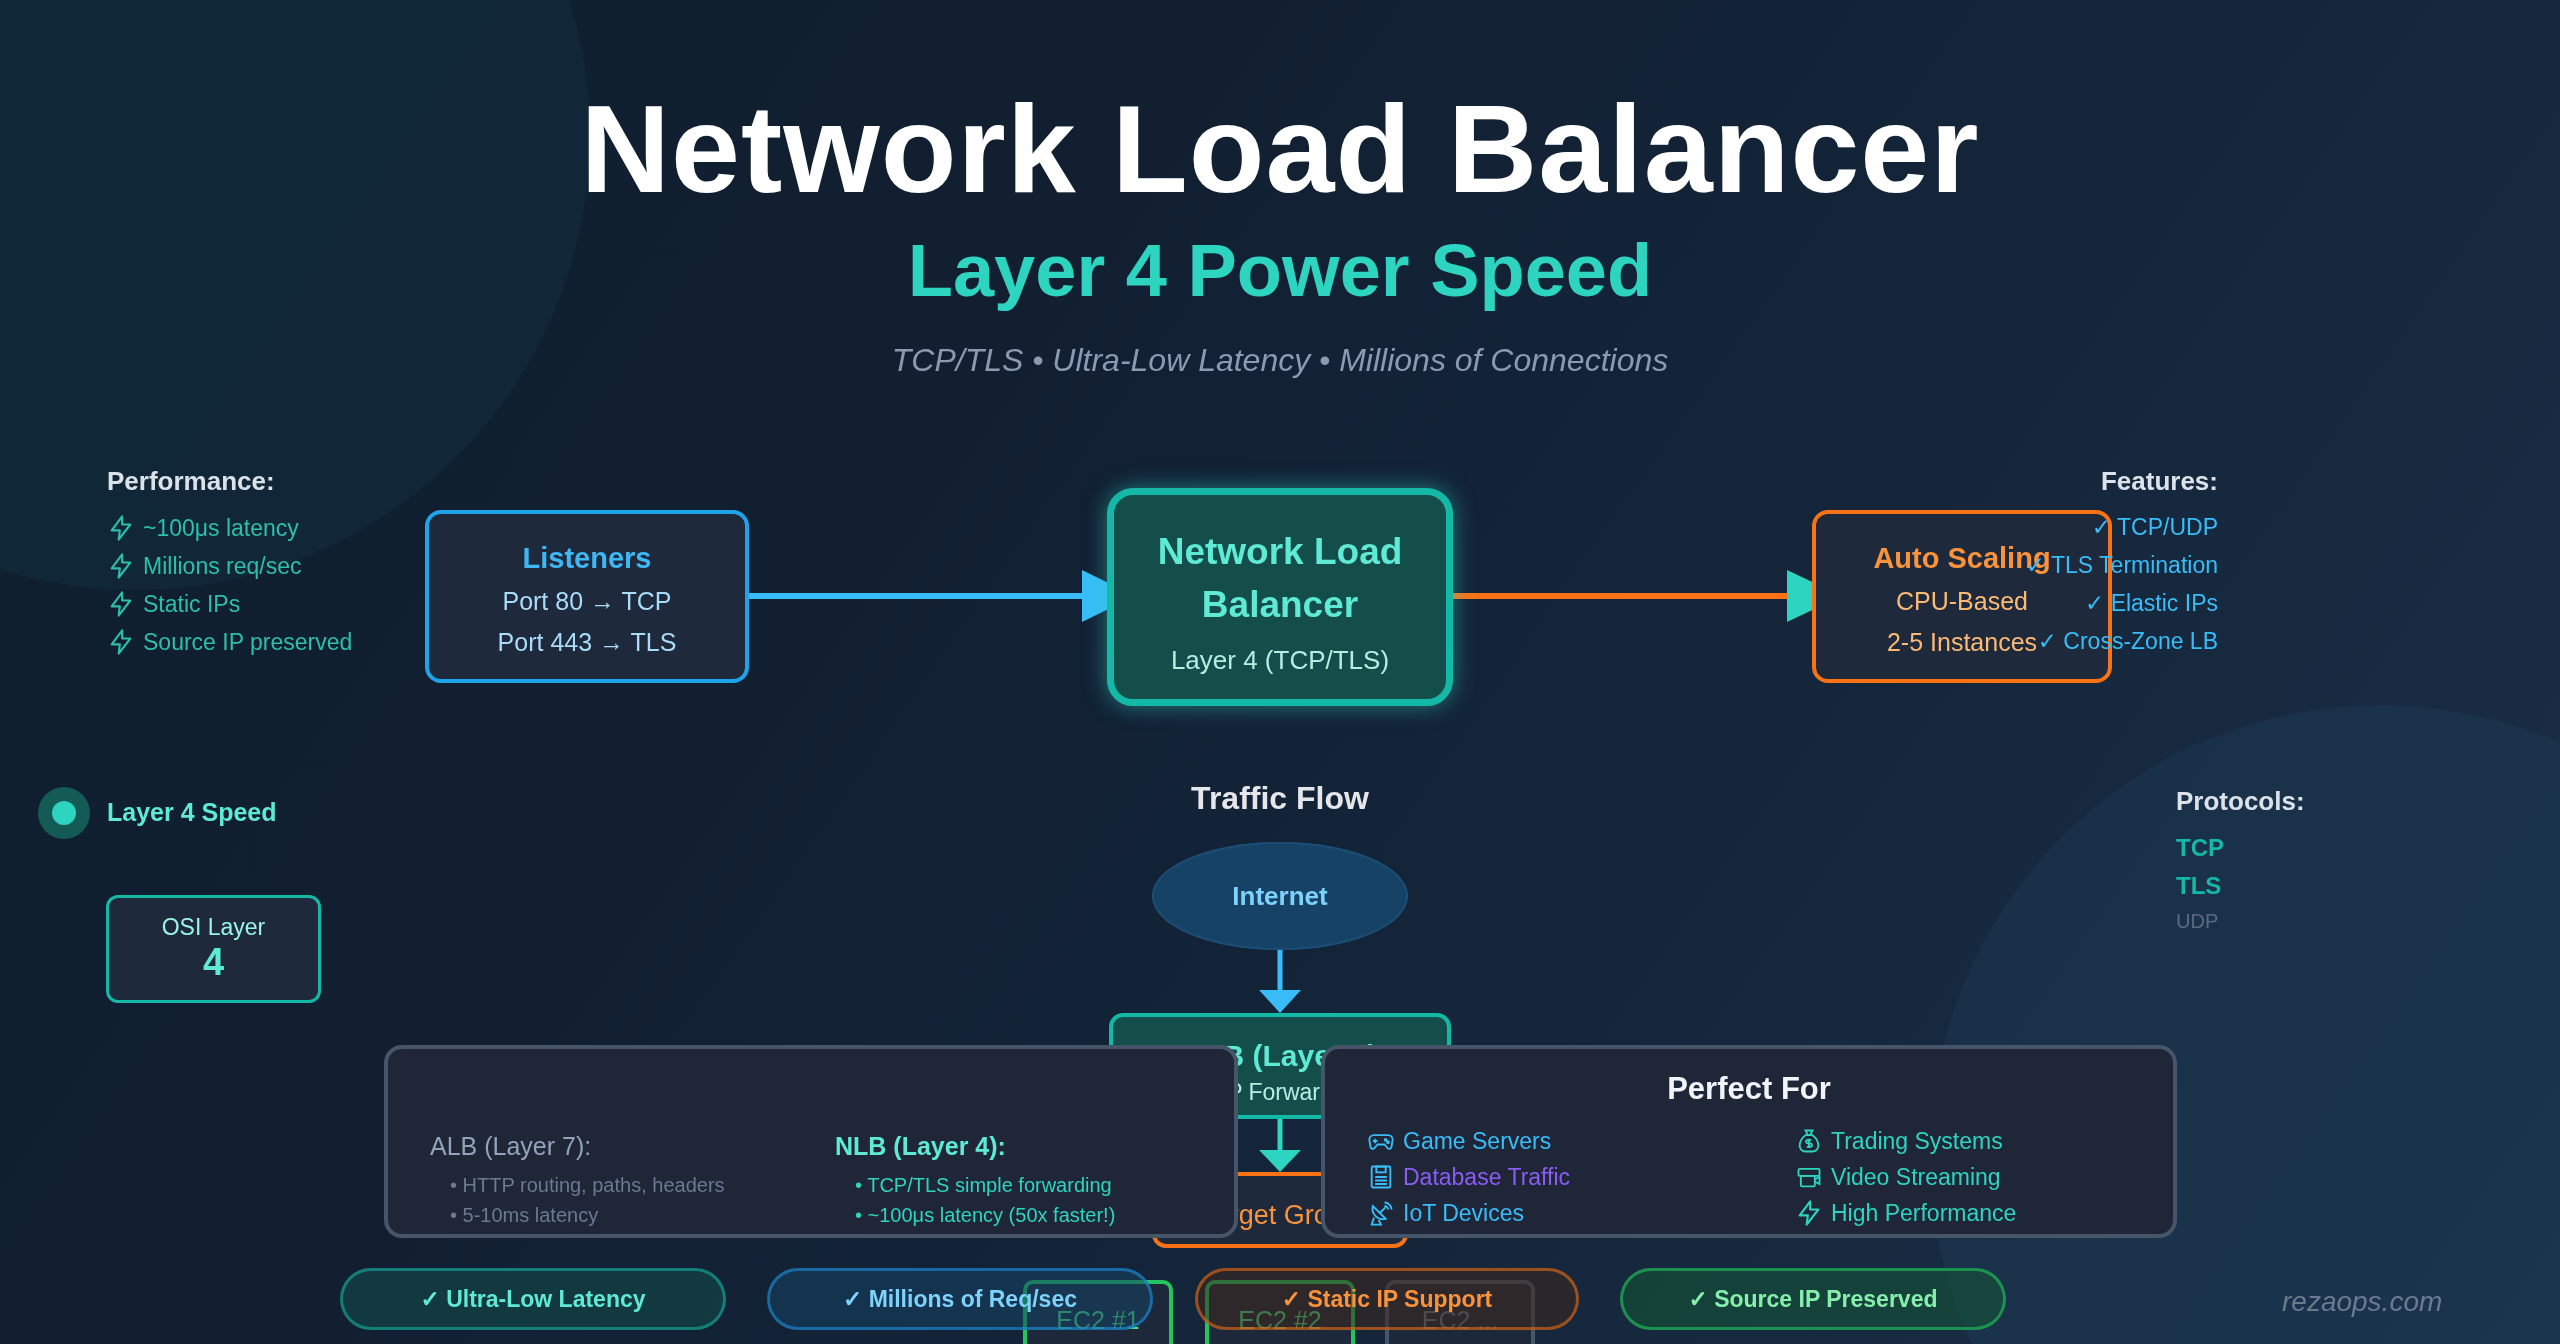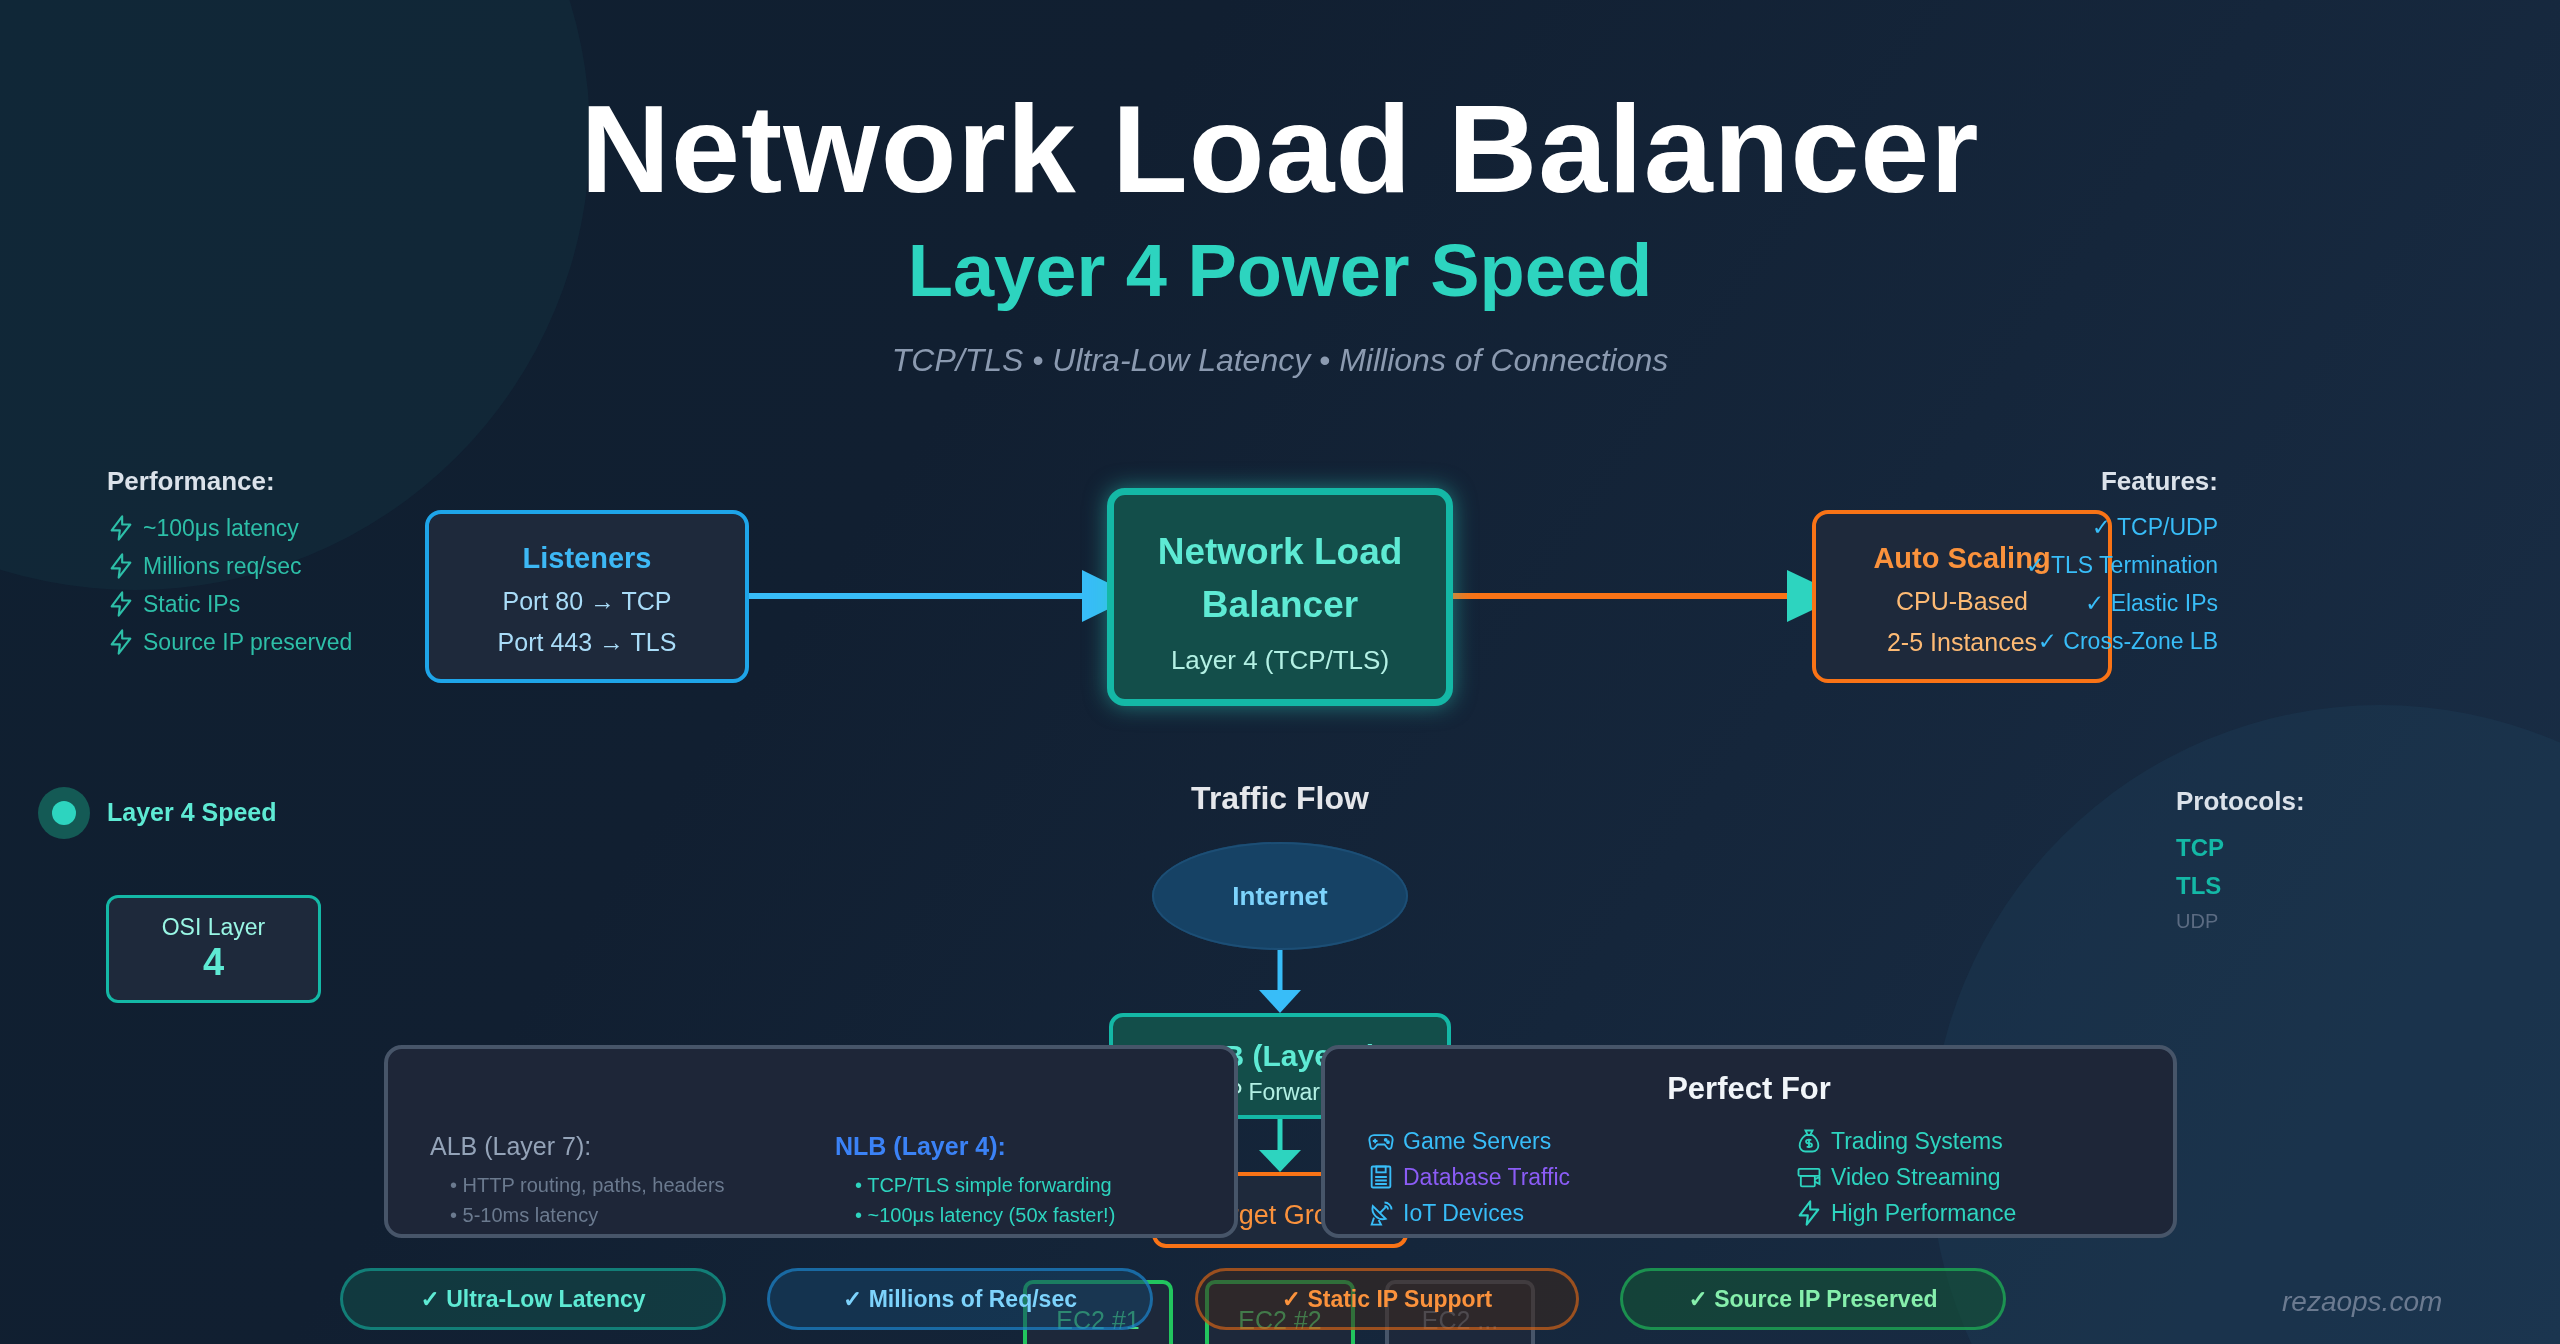--- a/index.html
+++ b/index.html
@@ -21,21 +21,21 @@
   .sidehead { font-weight:700; font-size:26px; color:#dbe2ea; }
   .perf-item { left:107px; font-size:23px; color:#2dbfa8; display:flex; align-items:center; gap:8px; }
   .perf-item svg { width:28px; height:28px; }
   .feat-item { font-size:23px; color:#38bdf8; text-align:right; width:400px; left:1818px; }
 
   .box { position:absolute; box-sizing:border-box; border-radius:16px; text-align:center; }
   #listeners { left:425px; top:510px; width:324px; height:173px; border:4px solid #1ea5e9; background:#1e293b; }
   #listeners .h { font-weight:700; font-size:29px; color:#3db8f5; margin-top:28px; }
   #listeners .l { font-size:25px; color:#a9dcf8; margin-top:12px; }
 
-  #nlb { left:1107px; top:488px; width:346px; height:218px; border:7px solid #14b8a6; background:#134e4a; border-radius:18px; box-shadow:0 0 22px rgba(45,212,191,0.5); }
+  #nlb { left:1107px; top:488px; width:346px; height:218px; border:7px solid #14b8a6; background:#134e4a; border-radius:26px; box-shadow:0 0 22px rgba(45,212,191,0.5); }
   #nlb .h { font-weight:700; font-size:37px; color:#5eead4; line-height:53px; margin-top:30px; }
   #nlb .l { font-size:26px; color:#b3f0e4; margin-top:14px; }
 
   #autoscale { left:1812px; top:510px; width:300px; height:173px; border:4px solid #f97316; background:#1e293b; }
   #autoscale .h { font-weight:700; font-size:29px; color:#fb923c; margin-top:28px; }
   #autoscale .l { font-size:25px; color:#fdba74; margin-top:12px; }
 
   .dot-outer { left:38px; top:787px; width:52px; height:52px; border-radius:50%; background:#145a55; }
   .dot-inner { left:52px; top:801px; width:24px; height:24px; border-radius:50%; background:#2dd4bf; }
   .speedlabel { left:107px; top:798px; font-weight:700; font-size:25px; color:#5eead4; }
@@ -171,21 +171,21 @@
 </div>
 
 <div class="ec2" style="left:1023px;">EC2 #1</div>
 <div class="ec2" style="left:1205px;">EC2 #2</div>
 <div class="ec2" style="left:1385px; border-color:#475569; color:#64748b;">EC2 ...</div>
 
 <div class="card" id="cmp">
   <div class="cmp-h" style="left:42px; top:83px; color:#94a3b8;">ALB (Layer 7):</div>
   <div class="cmp-i" style="left:62px; top:125px; color:#6b7a8f;">• HTTP routing, paths, headers</div>
   <div class="cmp-i" style="left:62px; top:155px; color:#6b7a8f;">• 5-10ms latency</div>
-  <div class="cmp-h" style="left:447px; top:83px; color:#3b82f6; font-weight:700;text-align:right;">NLB (Layer 4):</div>
+  <div class="cmp-h" style="left:447px; top:83px; color:#5eead4; font-weight:700;text-align:right;">NLB (Layer 4):</div>
   <div class="cmp-i" style="left:467px; top:125px; color:#2dd4bf;">• TCP/TLS simple forwarding</div>
   <div class="cmp-i" style="left:467px; top:155px; color:#2dd4bf;">• ~100μs latency (50x faster!)</div>
 </div>
 
 <div class="card" id="perfect">
   <div class="ct">Perfect For</div>
 
   <div class="pf" style="left:42px; top:78px; color:#38bdf8;">
     <svg viewBox="0 0 24 24" fill="none" stroke="#38bdf8" stroke-width="1.6">
         <path d="M6 7h12a4 4 0 0 1 4 4l-1 6a2 2 0 0 1-3.5 1L15 15H9l-2.5 3A2 2 0 0 1 3 17l-1-6a4 4 0 0 1 4-4z"></path>

